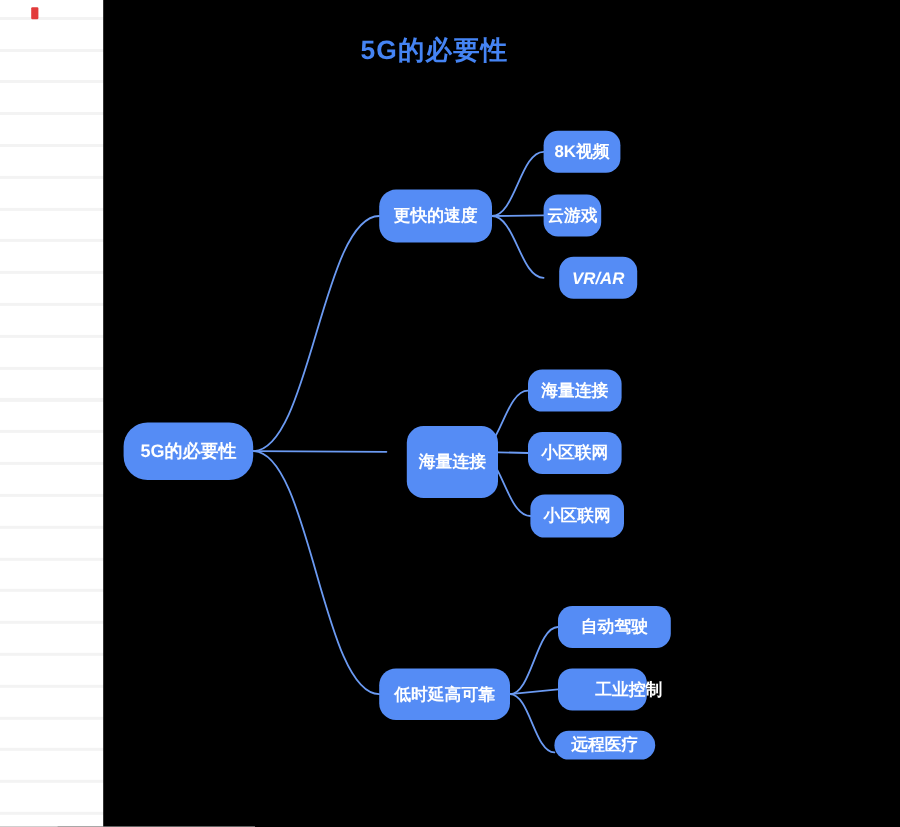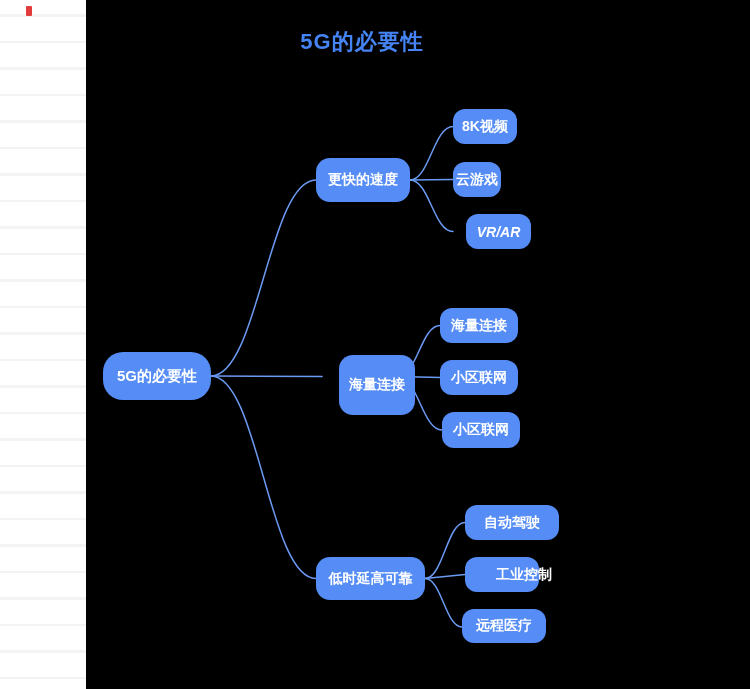--- a/index.html
+++ b/index.html
@@ -114,15 +114,15 @@
       <div class="node leaf" style="left: 453px; top: 109px; width: 64px; height: 35px;">8K视频</div>
       <div class="node leaf" style="left: 453px; top: 162px; width: 48px; height: 35px;">云游戏</div>
       <div class="node leaf" style="left: 466px; top: 214px; width: 65px; height: 35px; font-style: italic;">VR/AR</div>
       <div class="node branch" style="left: 339px; top: 355px; width: 76px; height: 60px;">海量连接</div>
       <div class="node leaf" style="left: 440px; top: 308px; width: 78px; height: 35px;">海量连接</div>
       <div class="node leaf" style="left: 440px; top: 360px; width: 78px; height: 35px;">小区联网</div>
       <div class="node leaf" style="left: 442px; top: 412px; width: 78px; height: 36px;">小区联网</div>
       <div class="node branch" style="left: 316px; top: 557px; width: 109px; height: 43px;">低时延高可靠</div>
       <div class="node leaf" style="left: 465px; top: 505px; width: 94px; height: 35px;">自动驾驶</div>
       <div class="node leaf" style="left: 465px; top: 557px; width: 74px; height: 35px; padding-left: 44px;">工业控制</div>
-      <div class="node leaf" style="left: 462px; top: 609px; width: 84px; height: 34px;">远程医疗</div>
+      <div class="node leaf" style="left: 462px; top: 609px; width: 84px; height: 24px;">远程医疗</div>
     </div>
 </div>
 
 </body></html>

